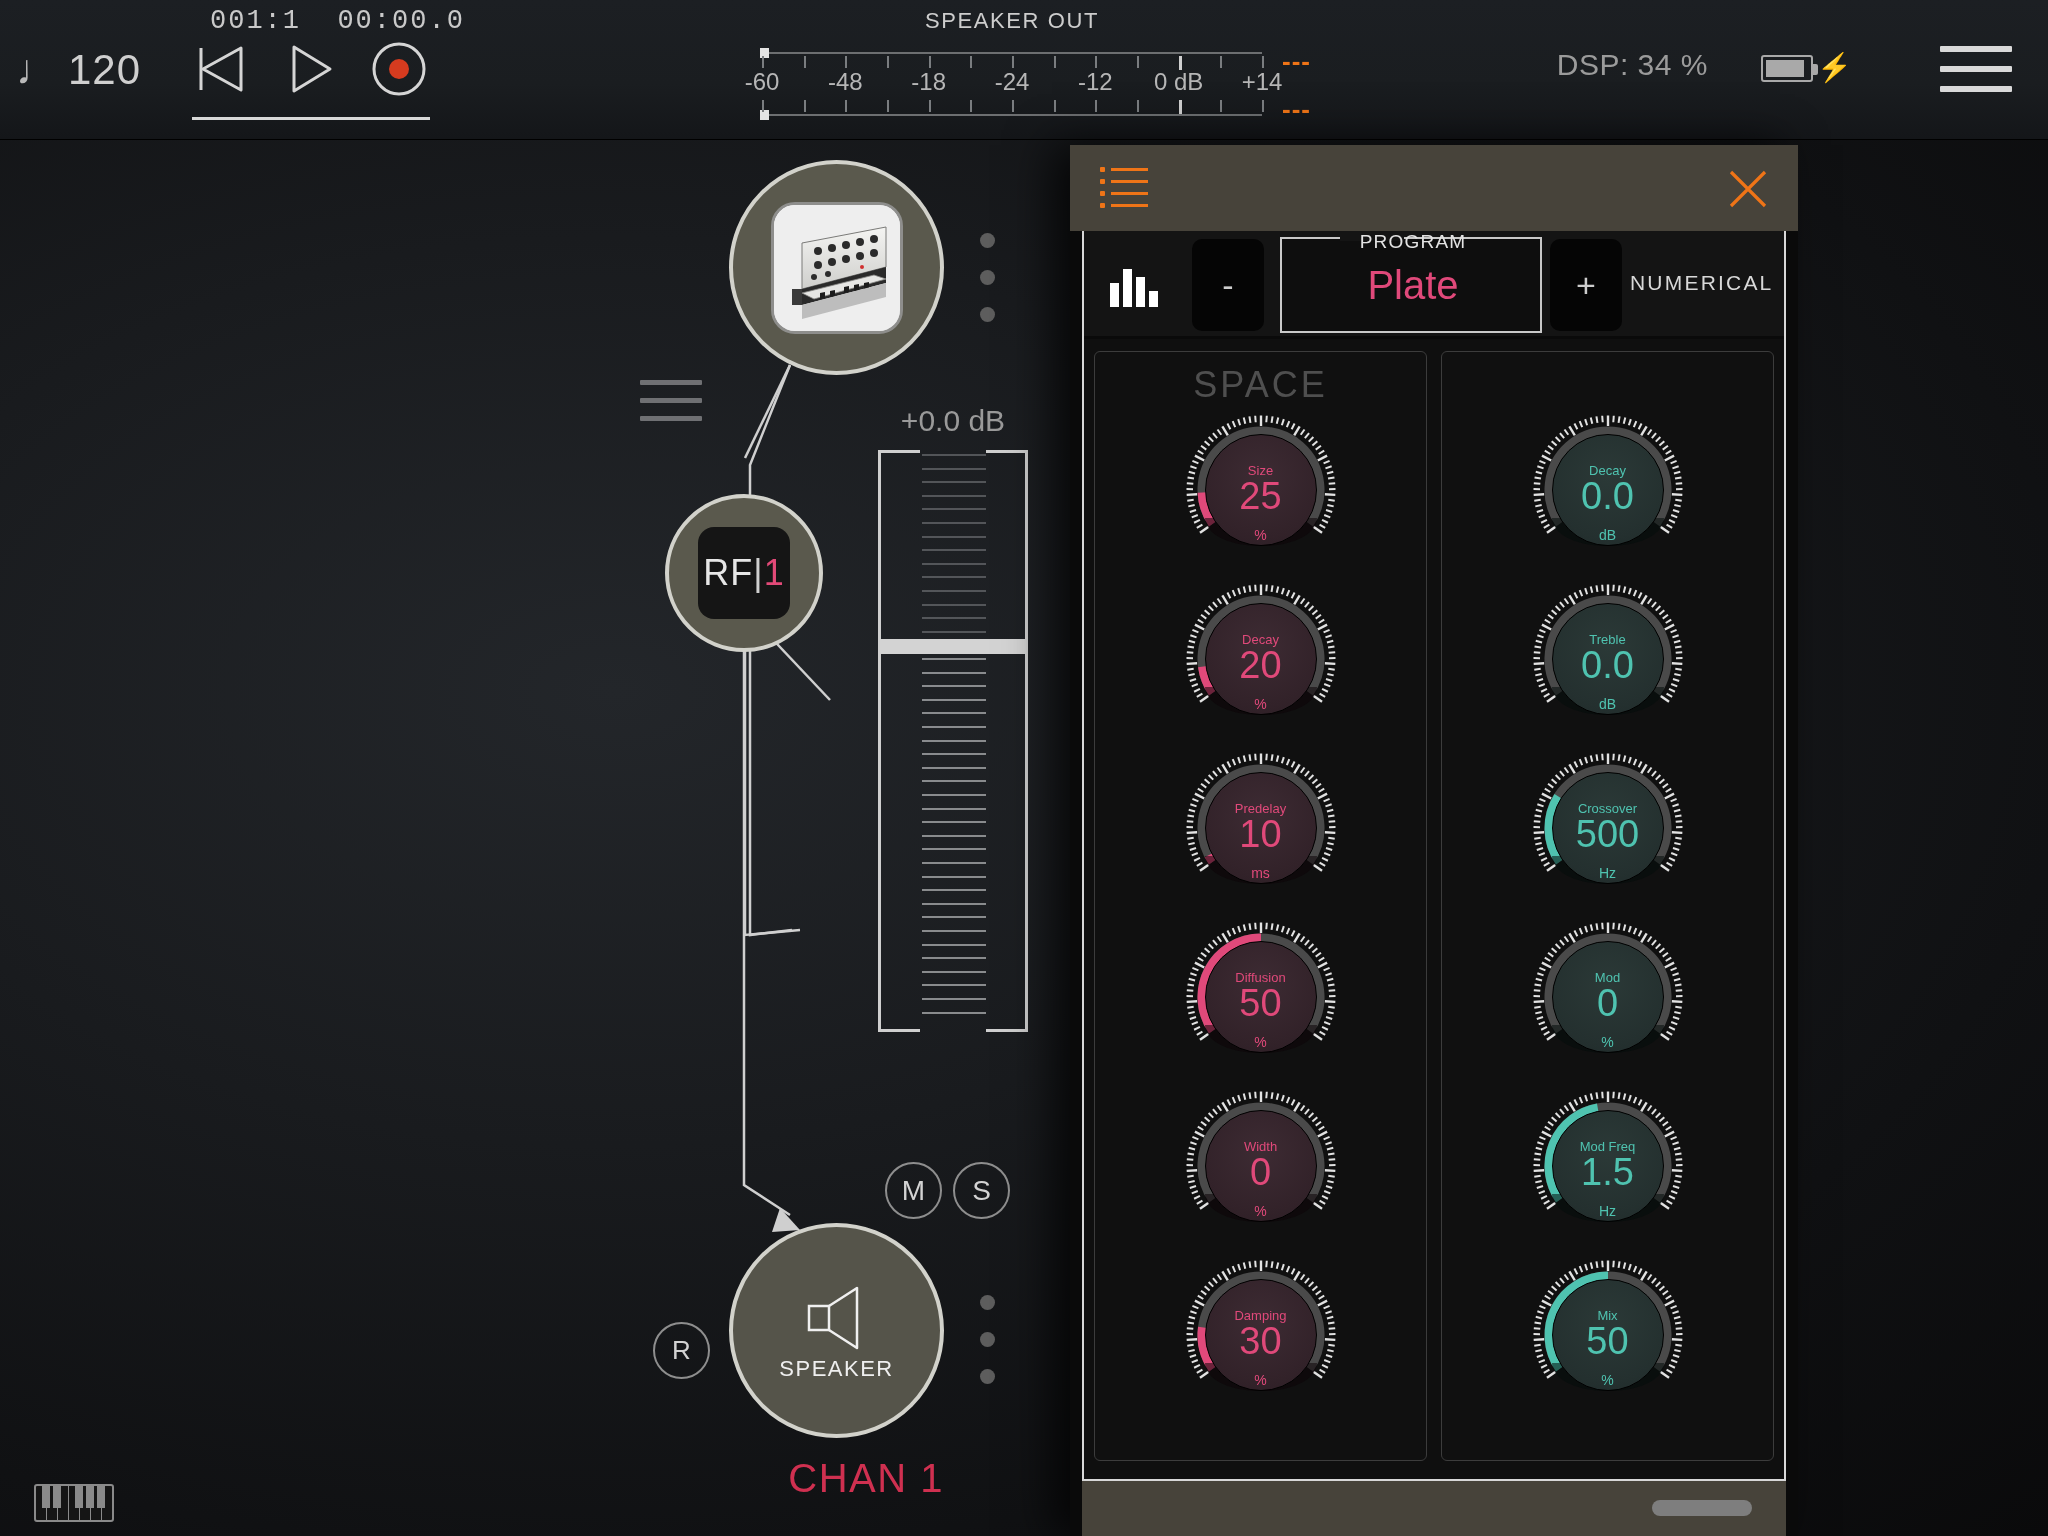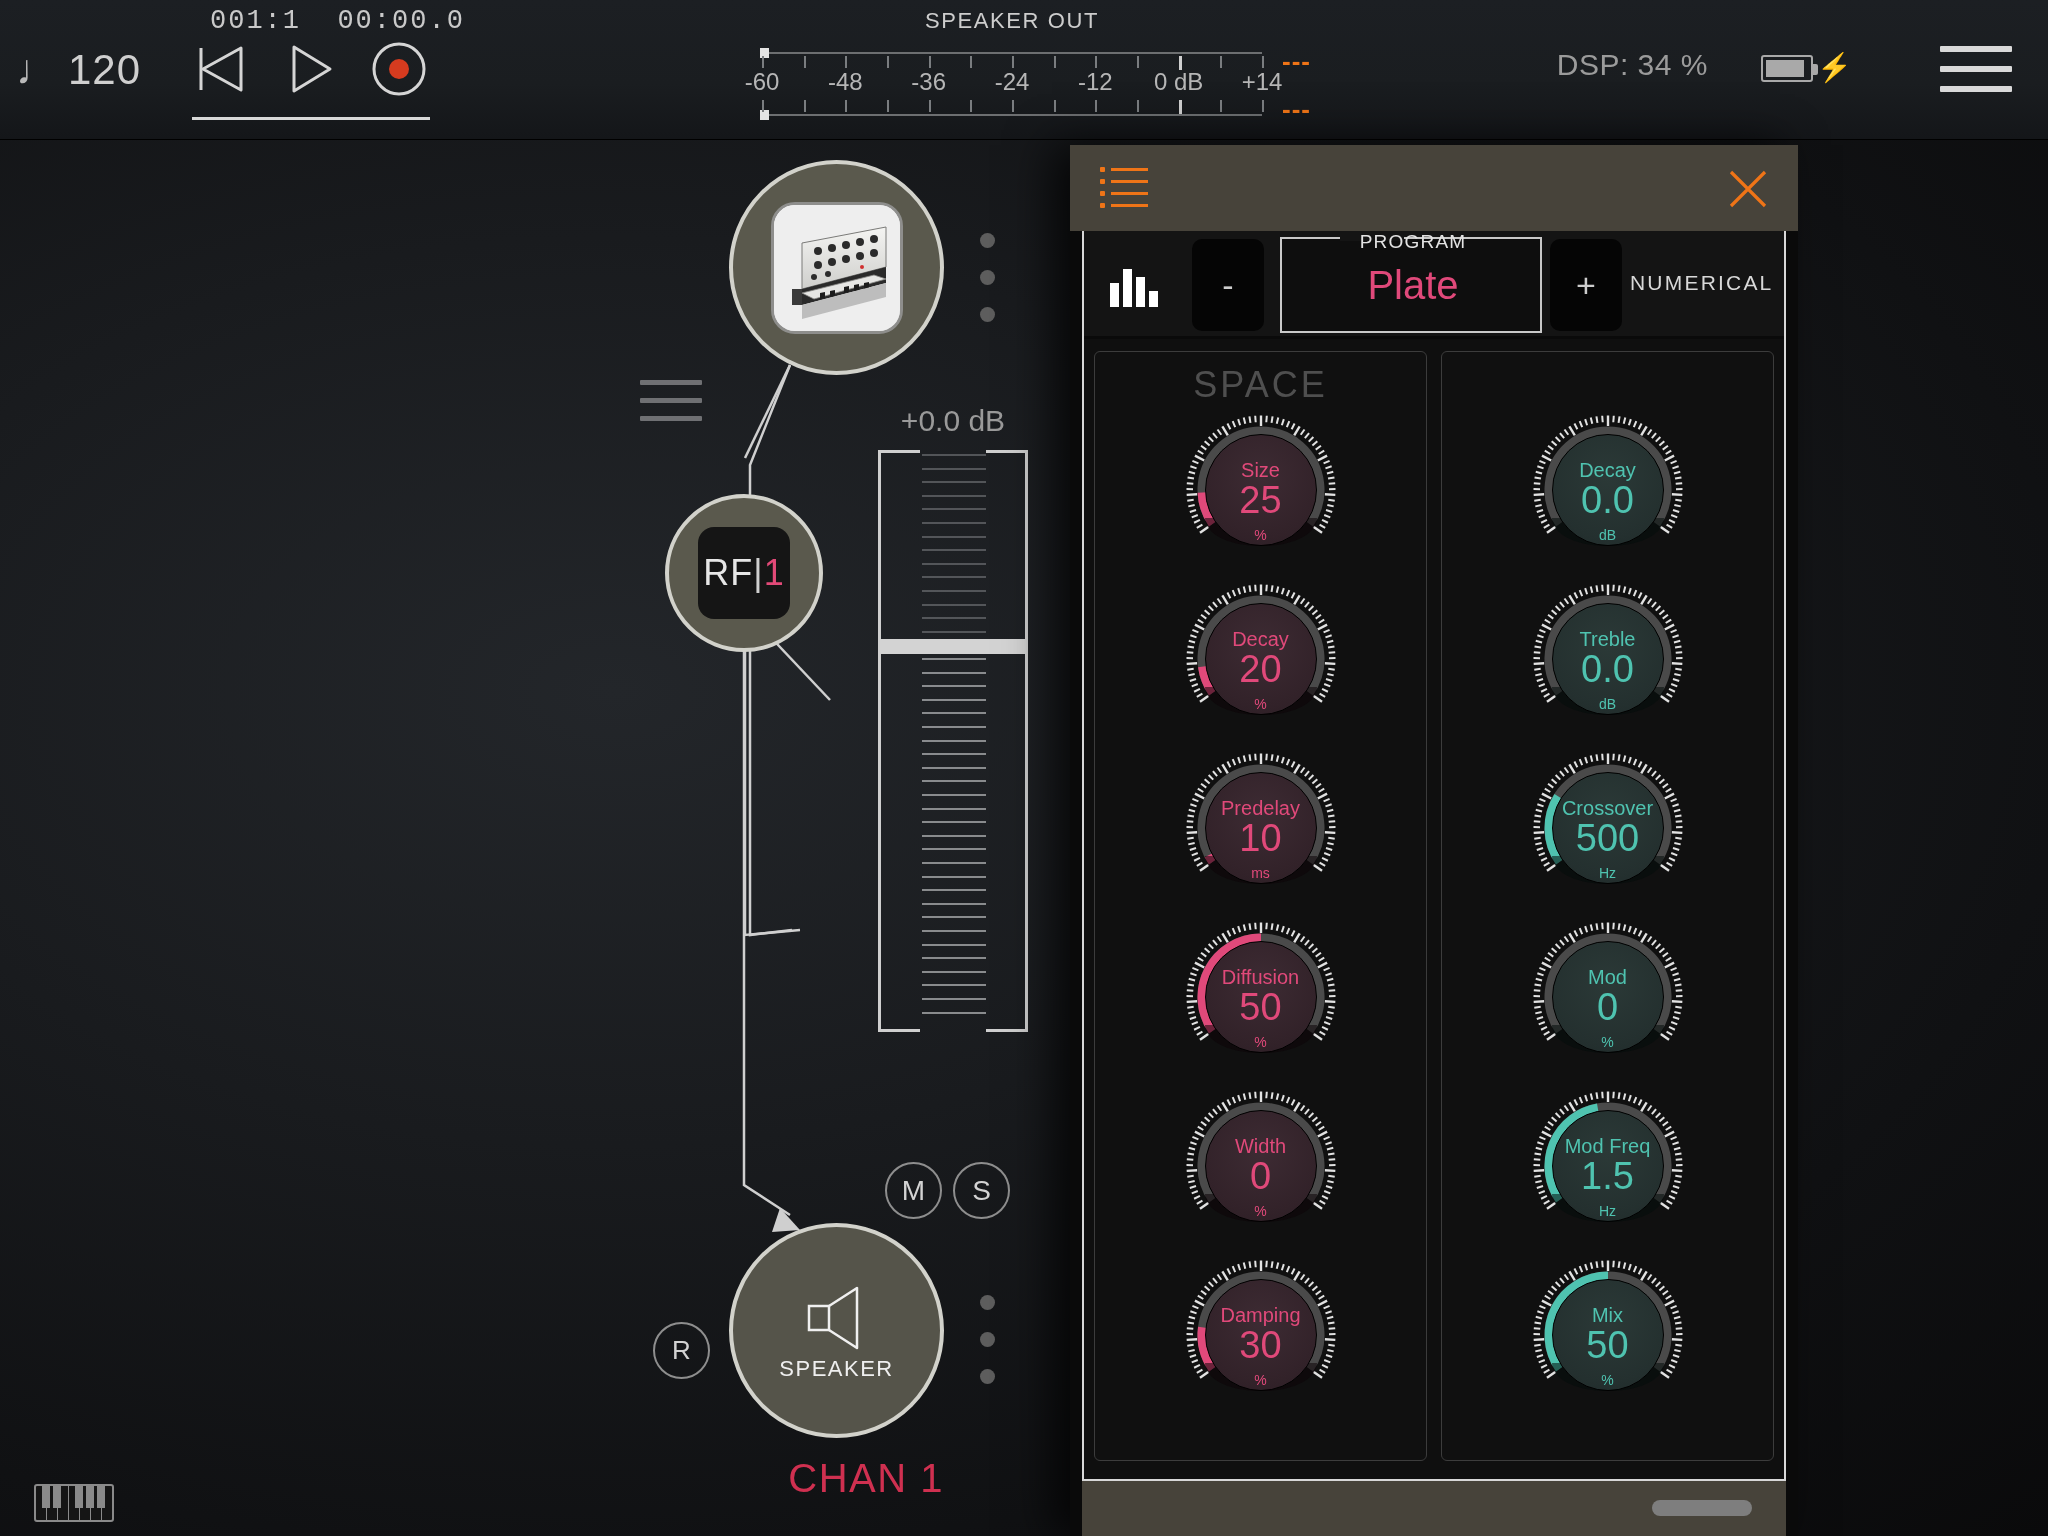--- a/index.html
+++ b/index.html
@@ -243,21 +243,21 @@
 
   .knob { position:relative; width: 152px; height: 152px; cursor:pointer; }
   .knob svg { position:absolute; left:0; top:0; }
   .knob-face {
     position:absolute; left: 20px; top: 20px; width: 112px; height: 112px; border-radius:50%;
     display:flex; flex-direction:column; align-items:center; justify-content:center;
     border:1px solid #000;
   }
   .knob.pink .knob-face { background: radial-gradient(circle at 50% 38%, #3d2b33 0%, #322229 70%, #2a1d24 100%); }
   .knob.teal .knob-face { background: radial-gradient(circle at 50% 38%, #2b3937 0%, #24302f 70%, #1e2928 100%); }
-  .knob .kn-name { font-size: 20px; font-weight: 300; }
+  .knob .kn-name { font-size: 13px; font-weight: 300; }
   .knob .kn-val  { font-size: 38px; font-weight: 400; line-height: 1.05; margin-top: -1px; }
   .knob .kn-unit {
     position:absolute; bottom: 23px; left:0; width: 152px; text-align:center;
     font-size: 14px; font-weight: 300;
   }
   .knob.pink .kn-name, .knob.pink .kn-val, .knob.pink .kn-unit { color:#e0497a; }
   .knob.teal .kn-name, .knob.teal .kn-val, .knob.teal .kn-unit { color:#4fc3b0; }
   .knob .kn-unitband {
     position:absolute; left: 20px; bottom: 20px; width: 112px; height: 28px;
     border-radius: 0 0 56px 56px / 0 0 30px 30px;
@@ -345,21 +345,21 @@
           <i style="left: 291.667px;"></i>
           <i style="left: 333.333px;"></i>
           <i style="left: 375px;"></i>
           <i class="major" style="left: 416.667px;"></i>
           <i style="left: 458.333px;"></i>
           <i style="left: 500px;"></i>
         </div>
       <div class="meter-labels" id="meter-labels">
           <span style="left: 10px;">-60</span>
           <span style="left: 93.3333px;">-48</span>
-          <span style="left: 176.667px;">-36</span>
+          <span style="left: 176.667px;">-18</span>
           <span style="left: 260px;">-24</span>
           <span style="left: 343.333px;">-12</span>
           <span style="left: 426.667px;">0 dB</span>
           <span style="left: 510px;">+14</span>
         </div>
       <div class="clip-dashes">
         <div>---</div>
         <div>---</div>
       </div>
     </div>

